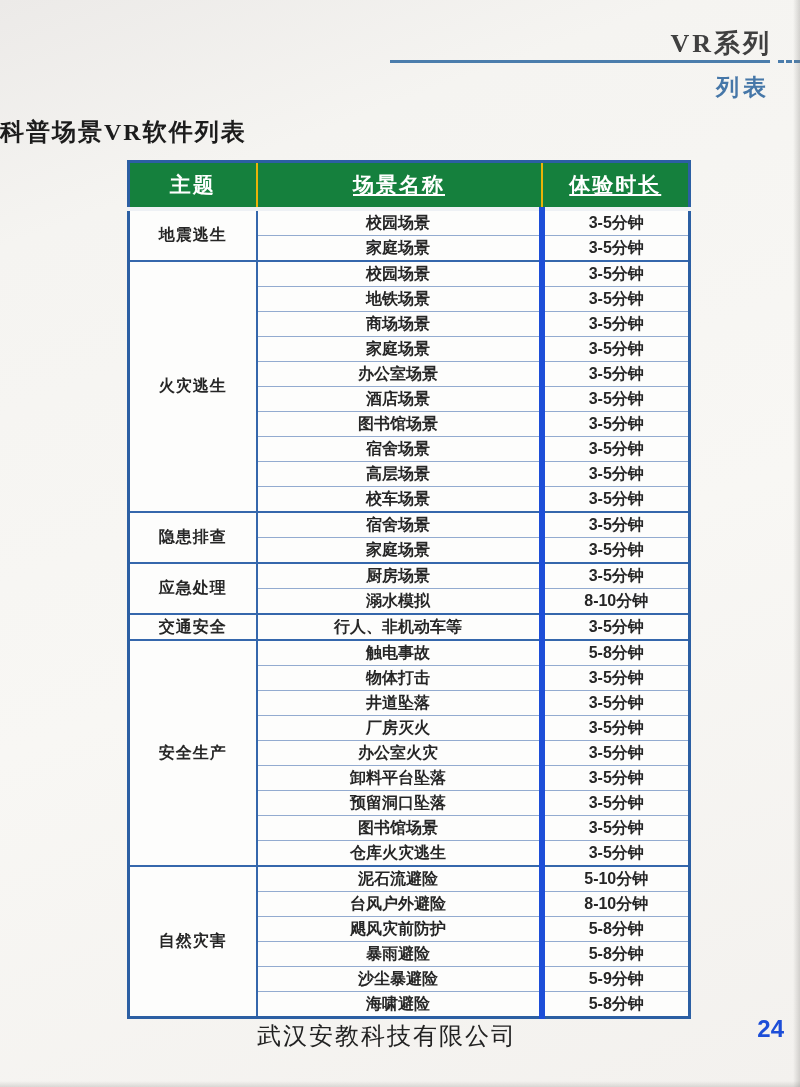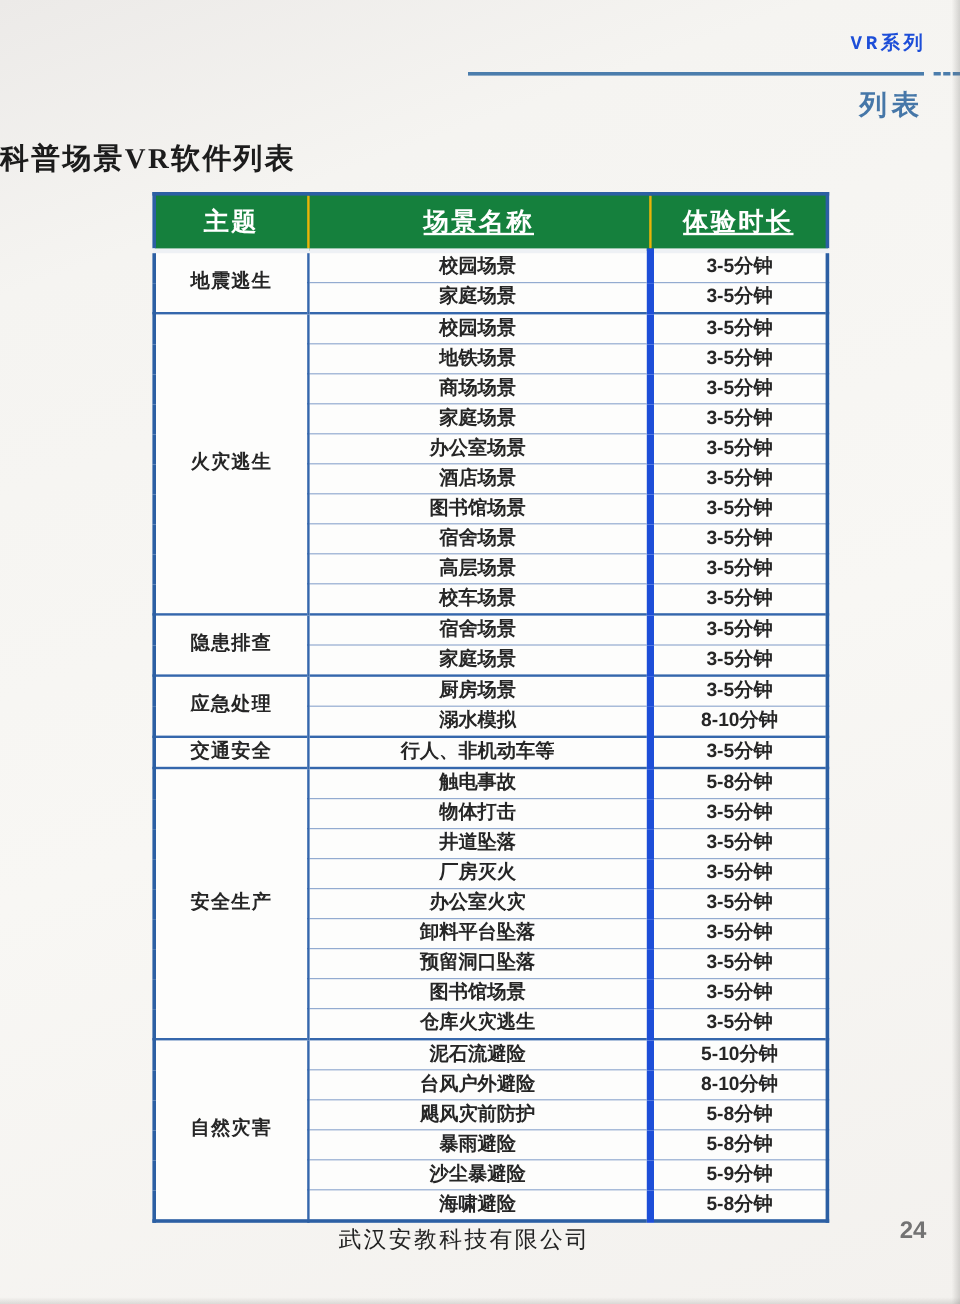--- a/index.html
+++ b/index.html
@@ -13,22 +13,22 @@
     background:linear-gradient(90deg,rgba(120,118,115,0) 0%,rgba(120,118,115,.28) 100%);
   }
   .scan-edge-bottom{
     position:absolute;left:0;bottom:0;width:100%;height:6px;
     background:linear-gradient(180deg,rgba(120,118,115,0) 0%,rgba(120,118,115,.22) 100%);
   }
 
   
   .series-label{
     position:absolute;top:26px;right:28px;
-    font-family:Liberation Mono, monospace;font-size:16px;letter-spacing:3px;
-    color:#1d4ed8;font-weight:600;
+    font-family:Liberation Serif, serif;font-size:26px;letter-spacing:3px;
+    color:#404040;font-weight:600;
   }
   .rule-line{
     position:absolute;top:60px;left:390px;width:380px;height:0;
     border-top:3px solid #4b7dac;
   }
   .rule-dashes{
     position:absolute;top:60px;left:778px;width:30px;height:0;
     border-top:3px dashed #4b7dac;
   }
   .page-label{
@@ -66,26 +66,26 @@
     font-size:17px;letter-spacing:1px;
     border-right:2px solid #3567ac;
   }
   td.duration{border-left:6px solid #1d4ed8;}
   td.scene,td.duration{border-top:1px solid #93abd0;}
   tr.group-start td{border-top:2px solid #3567ac;}
 
   
   .footer-company{
     position:absolute;top:1020px;left:0;width:774px;text-align:center;
-    font-family:"Liberation Serif",serif;font-size:19px;letter-spacing:2px;
+    font-family:"Liberation Serif",serif;font-size:24px;letter-spacing:2px;
     color:#222222;
   }
   .page-number{
-    position:absolute;top:1015px;right:28px;
-    font-size:20px;color:#737373;font-weight:bold;
+    position:absolute;top:1015px;right:16px;
+    font-size:24px;color:#1d4ed8;font-weight:bold;
   }
 </style>
 </head>
 <body>
 
 <div class="series-label">VR系列</div>
 <div class="rule-line"></div>
 <div class="rule-dashes"></div>
 <div class="page-label">列表</div>
 

